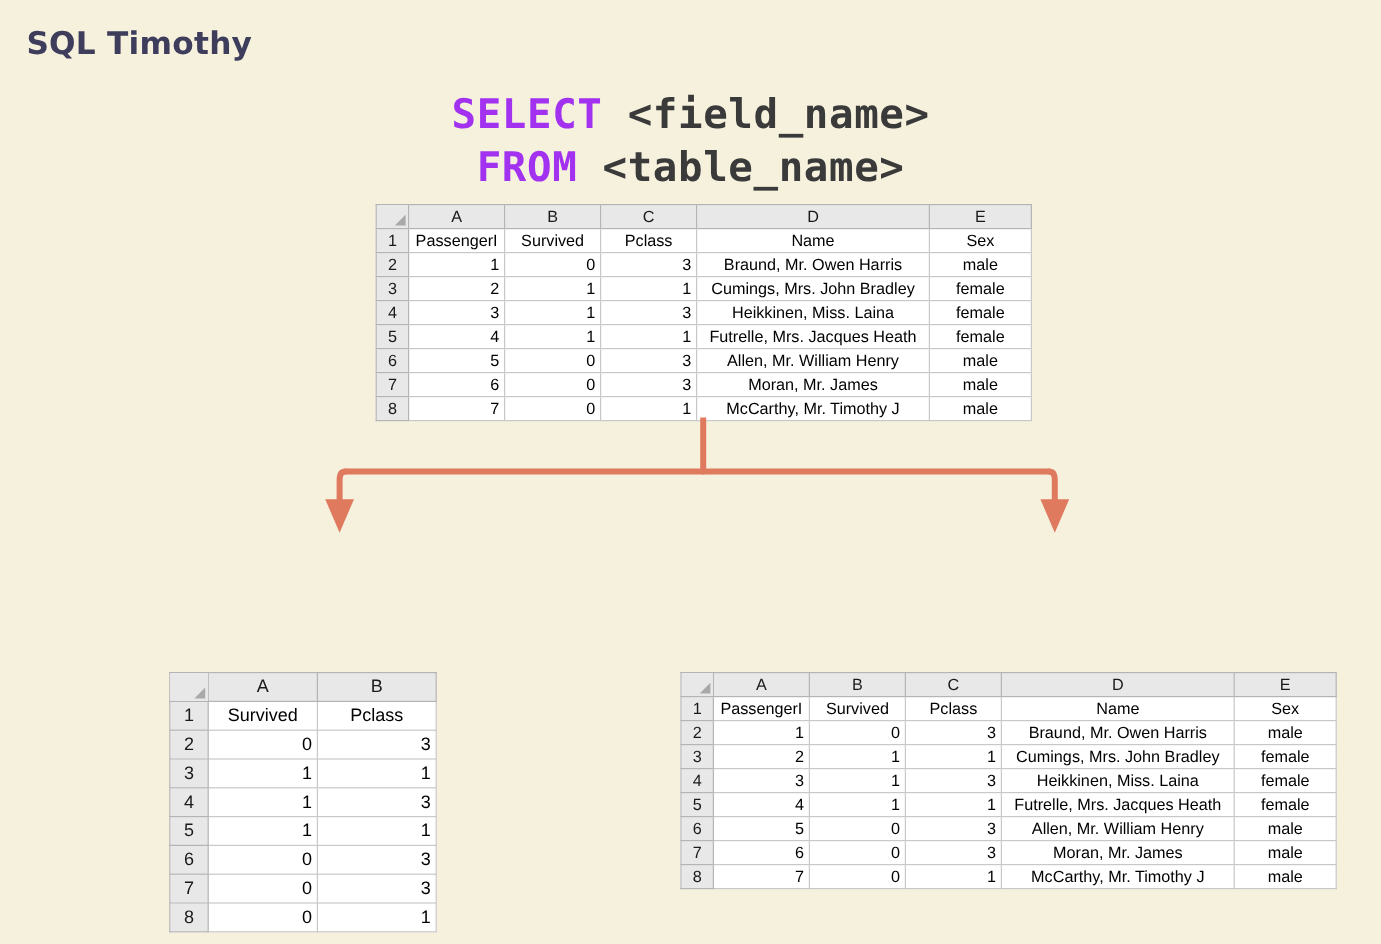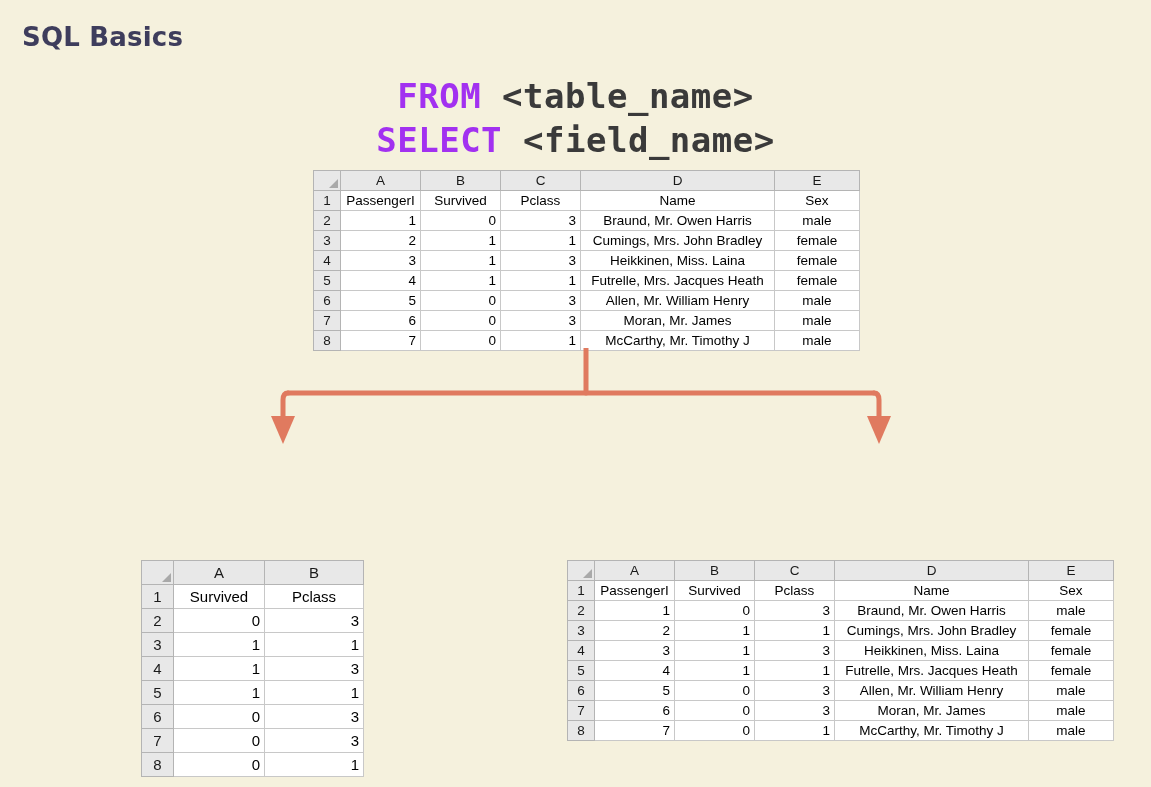--- a/index.html
+++ b/index.html
@@ -94,25 +94,25 @@
   }
   #query-left { left: 144px; top: 463px; }
   #query-right { left: 730px; top: 463px; }
   .subquery .line { display: block; }
 </style>
 </head>
 <body>
 
 <div id="canvas">
 
-  <div class="page-title">SQL Basics</div>
+  <div class="page-title">SQL Timothy</div>
 
   <div class="headline">
+    <span class="line"><span class="kw">SELECT</span> <span class="ph">&lt;field_name&gt;</span></span>
     <span class="line"><span class="kw">FROM</span> <span class="ph">&lt;table_name&gt;</span></span>
-    <span class="line"><span class="kw">SELECT</span> <span class="ph">&lt;field_name&gt;</span></span>
   </div>
 
   <table class="sheet" id="table-top">
     <colgroup>
       <col style="width:27px">
         <col style="width:80px">
         <col style="width:80px">
         <col style="width:80px">
         <col style="width:194px">
         <col style="width:85px">

